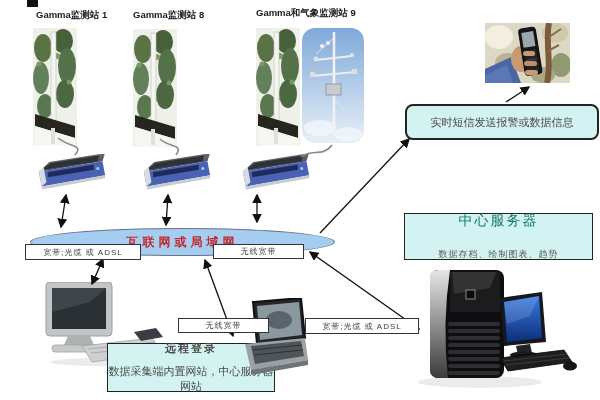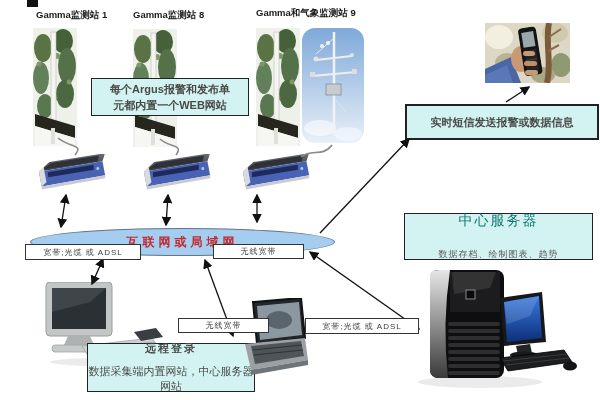--- a/index.html
+++ b/index.html
@@ -4,26 +4,26 @@
 <style>
   html,body{margin:0;padding:0;background:#fff;}
   #canvas{position:relative;width:600px;height:400px;background:#fff;overflow:hidden;
           font-family:"Liberation Sans","DejaVu Sans",sans-serif;padding-left:27px;}
   .abs{position:absolute;}
   .station-label{font-size:9.5px;font-weight:700;color:#1a1a1a;white-space:nowrap;z-index:3;}
   .info-box{background:var(--box-fill,#d2f3f2);border:1px solid #222;z-index:2;
             display:flex;flex-direction:column;align-items:center;justify-content:center;
             text-align:center;color:#4a4a46;}
   .web-box{font-size:11px;font-weight:700;line-height:1.5;}
-  .sms-box{border-width:2px;font-size:11px;font-weight:700;z-index:2;}
+  .sms-box{border-width:2px;font-size:11px;font-weight:400;z-index:2;border-radius:8px;}
   .center-box .title{font-size:14px;color:#0f766e;letter-spacing:2px;}
   .center-box .sub{font-size:9px;color:#5a5a56;margin-top:18px;letter-spacing:1px;}
   .remote-box .title{font-size:11px;font-weight:700;letter-spacing:2px;}
   .remote-box .sub{font-size:11px;margin-top:8px;}
-  .remote-box{z-index:6;}
+  .remote-box{z-index:6;margin-left:20px;}
   .link-label{background:#fff;border:1px solid #333;z-index:10;font-size:8px;color:#3a3a3a;
               display:flex;align-items:center;justify-content:center;letter-spacing:1px;white-space:nowrap;margin-top:44px;}
   .cloud{background:var(--cloud-fill,#a5cdef);border:1px solid #64748c;border-radius:50%;z-index:2;
          display:flex;align-items:center;justify-content:center;}
   .cloud span{font-size:12px;font-weight:700;color:var(--cloud-text,#c2272d);letter-spacing:4px;}
   .photo{z-index:1;}
   .overlay{z-index:5;pointer-events:none;}
   .corner-mark{background:#111;z-index:3;}
 </style>
 </head>
@@ -110,24 +110,20 @@
       <circle cx="50" cy="27" r="2" fill="#e2e2e2"></circle>
     <circle cx="20" cy="18" r="2" fill="#f4f4f4"></circle>
       <circle cx="26" cy="15" r="2" fill="#f4f4f4"></circle>
     <line x1="10" y1="48" x2="54" y2="44" stroke="#eeeeee" stroke-width="2"></line>
     <rect x="8" y="44" width="5" height="5" fill="#dddddd"></rect>
       <rect x="50" y="41" width="5" height="5" fill="#dddddd"></rect>
     <rect x="24" y="56" width="15" height="11" fill="#c8ccd0" stroke="#8a8e92" stroke-width="0.8"></rect>
     <line x1="32" y1="70" x2="44" y2="84" stroke="#e4e4e4" stroke-width="1"></line>
   </svg>
 
-  <div class="abs info-box web-box" style="left:91px;top:78px;width:156px;height:36px">
-    <div>每个Argus报警和发布单</div>
-    <div>元都内置一个WEB网站</div>
-  </div>
 
   <svg class="abs photo" style="left:485px;top:23px" width="85" height="60" viewBox="0 0 85 60">
     <rect width="85" height="60" fill="#ddd8c6"></rect>
     <ellipse cx="14" cy="14" rx="14" ry="12" fill="#f2efe0"></ellipse>
     <ellipse cx="70" cy="10" rx="13" ry="10" fill="#cfc9ac"></ellipse>
     <ellipse cx="22" cy="40" rx="12" ry="10" fill="#b9b394"></ellipse>
     <ellipse cx="76" cy="42" rx="10" ry="12" fill="#8f9a72"></ellipse>
     <ellipse cx="58" cy="52" rx="12" ry="8" fill="#a9a886"></ellipse>
     <path d="M64,0 C60,20 67,40 62,60" stroke="#7a5c38" stroke-width="6" fill="none"></path>
     <path d="M64,14 L76,6 M63,28 L74,22" stroke="#8a6c48" stroke-width="2"></path>

